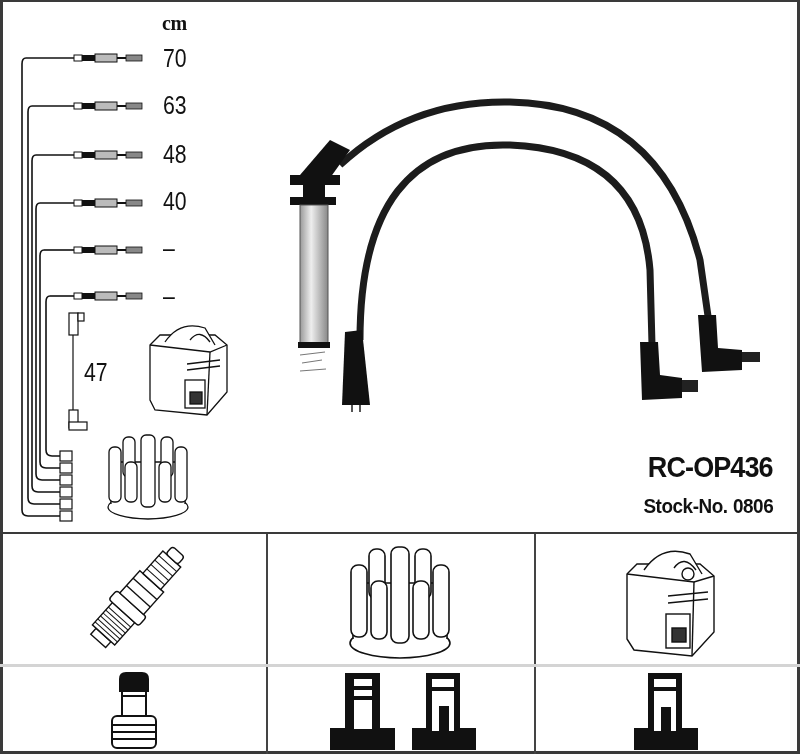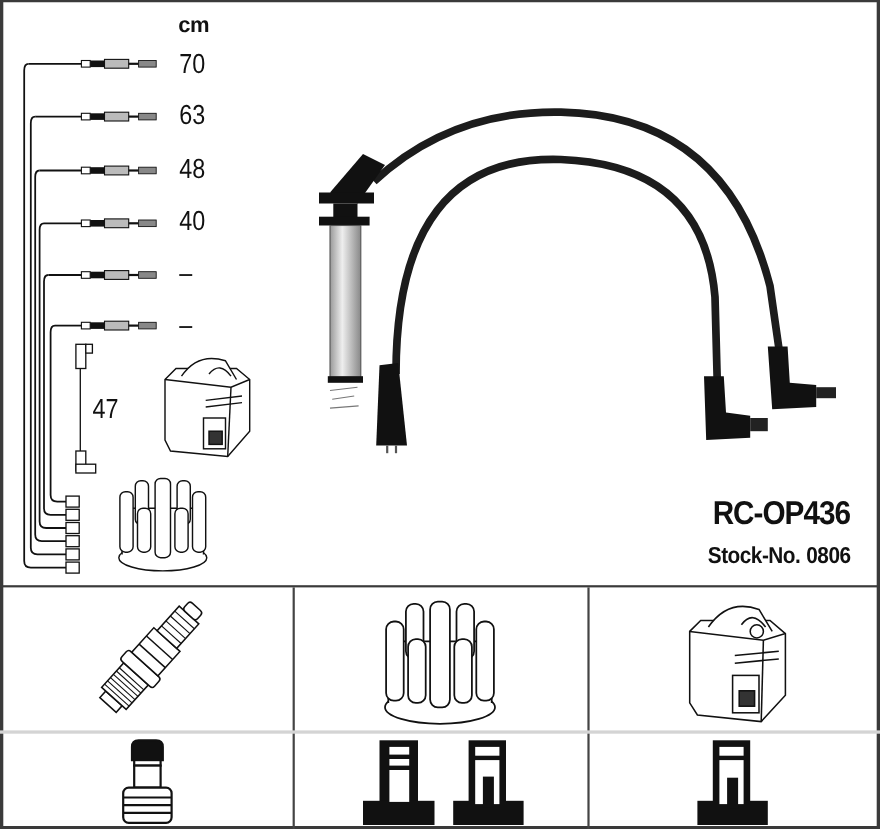--- a/index.html
+++ b/index.html
@@ -2,21 +2,21 @@
 <html><head>
   <meta charset="utf-8">
   <style>
     * { box-sizing: border-box; margin: 0; padding: 0; }
     html, body { width: 800px; height: 754px; background: #ffffff; overflow: hidden; }
     body { position: relative; font-family: "Liberation Sans", sans-serif; color: #111; }
     .frame { position: absolute; left: 0; top: 0; width: 800px; height: 754px; border: 3px solid #3a3a3a; border-top-width: 2px; }
     .top-panel { position: absolute; left: 0; top: 0; width: 800px; height: 534px; border-bottom: 2px solid #3a3a3a; }
     .vdiv { position: absolute; top: 534px; width: 2px; height: 220px; background: #444; }
     .hdiv { position: absolute; left: 0; top: 664px; width: 800px; height: 3px; background: #d4d4d4; }
-    .cm-label { position: absolute; left: 162px; top: 12px; font-size: 20px; font-weight: bold; letter-spacing: -0.5px; }
+    .cm-label { position: absolute; left: 162px; top: 12px; font-size: 20px; font-weight: bold; letter-spacing: -0.5px; font-family: Liberation Serif, serif; }
     .len { position: absolute; left: 163px; font-size: 25px; font-family: "Liberation Sans", sans-serif; transform: scaleX(0.85); transform-origin: left; }
     .len47 { position: absolute; left: 84px; top: 358px; font-size: 25px; transform: scaleX(0.85); transform-origin: left; }
     .title { position: absolute; right: 27px; top: 450px; font-size: 30px; font-weight: bold; letter-spacing: -1px; transform: scaleX(0.9); transform-origin: right; }
     .stock { position: absolute; right: 27px; top: 494px; font-size: 21px; font-weight: bold; letter-spacing: -0.5px; transform: scaleX(0.9); transform-origin: right; }
     .stock span { margin-left: 6px; }
     svg { position: absolute; overflow: visible; }
   </style>
 </head>
 <body>
 

